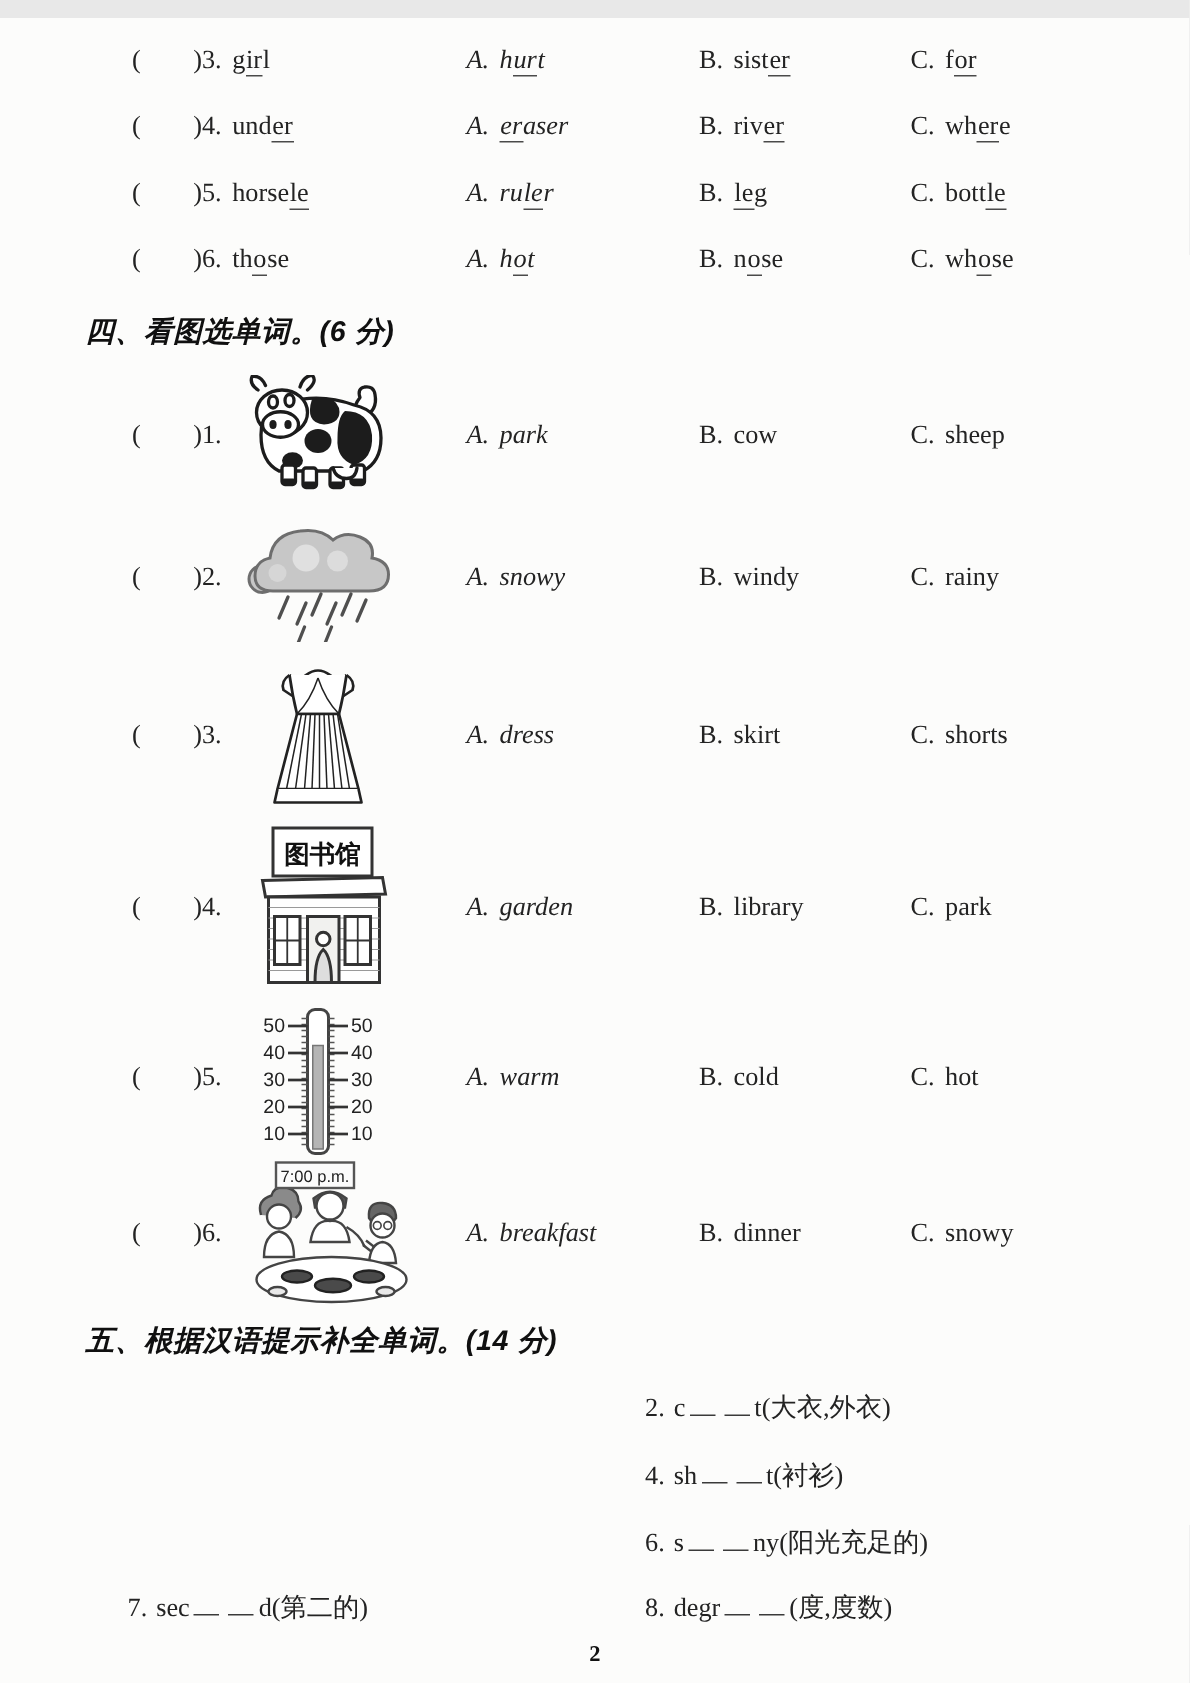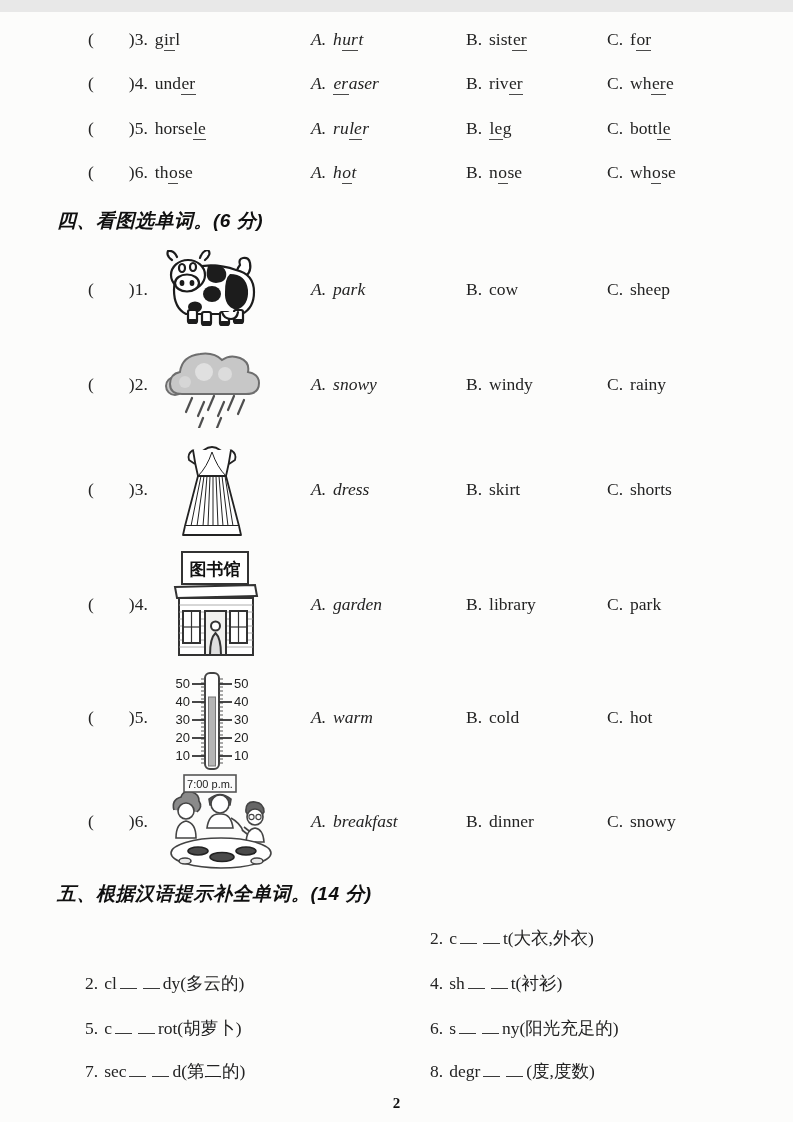--- a/index.html
+++ b/index.html
@@ -279,22 +279,20 @@
         </g>
       </svg>
     </span>
     <span class="cell c-a"><span>A.</span><span class="ow">breakfast</span></span>
     <span class="cell c-b"><span>B.</span><span class="ow">dinner</span></span>
     <span class="cell c-c"><span>C.</span><span class="ow">snowy</span></span>
   </div>
 
   <div class="sec-title" style="top:869px">五、根据汉语提示补全单词。(14 分)</div>
 
-  <div class="fill-item" style="top:959px; left:85px"><span>2.</span><span class="fh">cl</span><span class="blank"></span><span class="blank"></span><span>dy</span><span class="hint">(多云的)</span></div>
-  <div class="fill-item" style="top:1004px; left:85px"><span>5.</span><span class="fh">c</span><span class="blank"></span><span class="blank"></span><span>rot</span><span class="hint">(胡萝卜)</span></div>
   <div class="fill-item" style="top:1047px; left:85px"><span>7.</span><span class="fh">sec</span><span class="blank"></span><span class="blank"></span><span>d</span><span class="hint">(第二的)</span></div>
 
   <div class="fill-item" style="top:914px; left:430px"><span>2.</span><span class="fh">c</span><span class="blank"></span><span class="blank"></span><span>t</span><span class="hint">(大衣,外衣)</span></div>
   <div class="fill-item" style="top:959px; left:430px"><span>4.</span><span class="fh">sh</span><span class="blank"></span><span class="blank"></span><span>t</span><span class="hint">(衬衫)</span></div>
   <div class="fill-item" style="top:1004px; left:430px"><span>6.</span><span class="fh">s</span><span class="blank"></span><span class="blank"></span><span>ny</span><span class="hint">(阳光充足的)</span></div>
   <div class="fill-item" style="top:1047px; left:430px"><span>8.</span><span class="fh">degr</span><span class="blank"></span><span class="blank"></span><span></span><span class="hint">(度,度数)</span></div>
 
   <div class="page-num">2</div>
   <div class="bottom-rule"></div>
 

